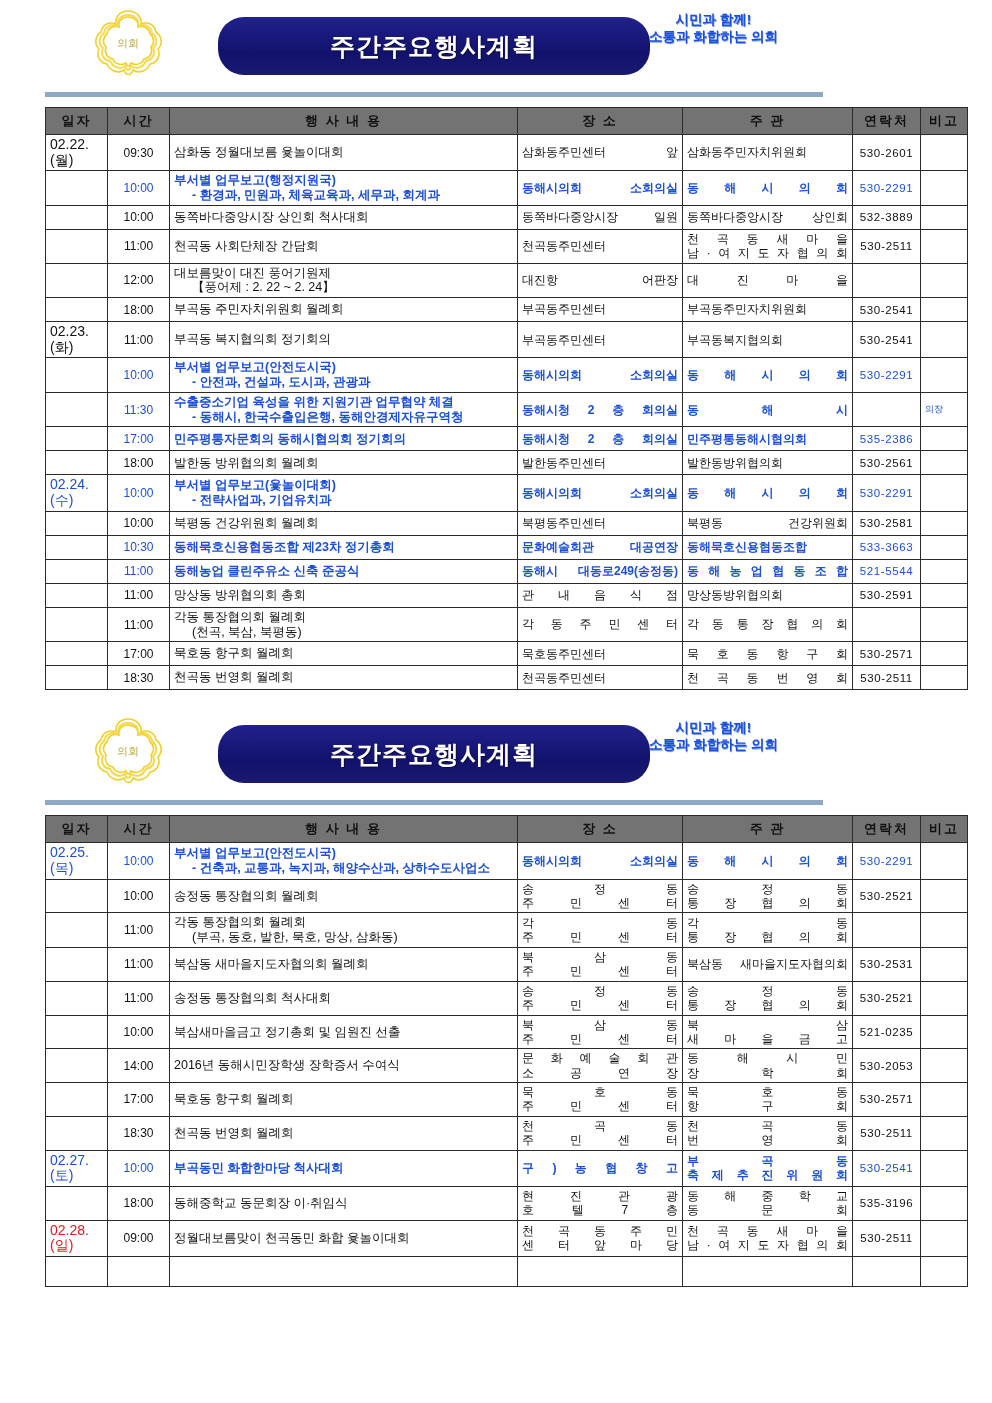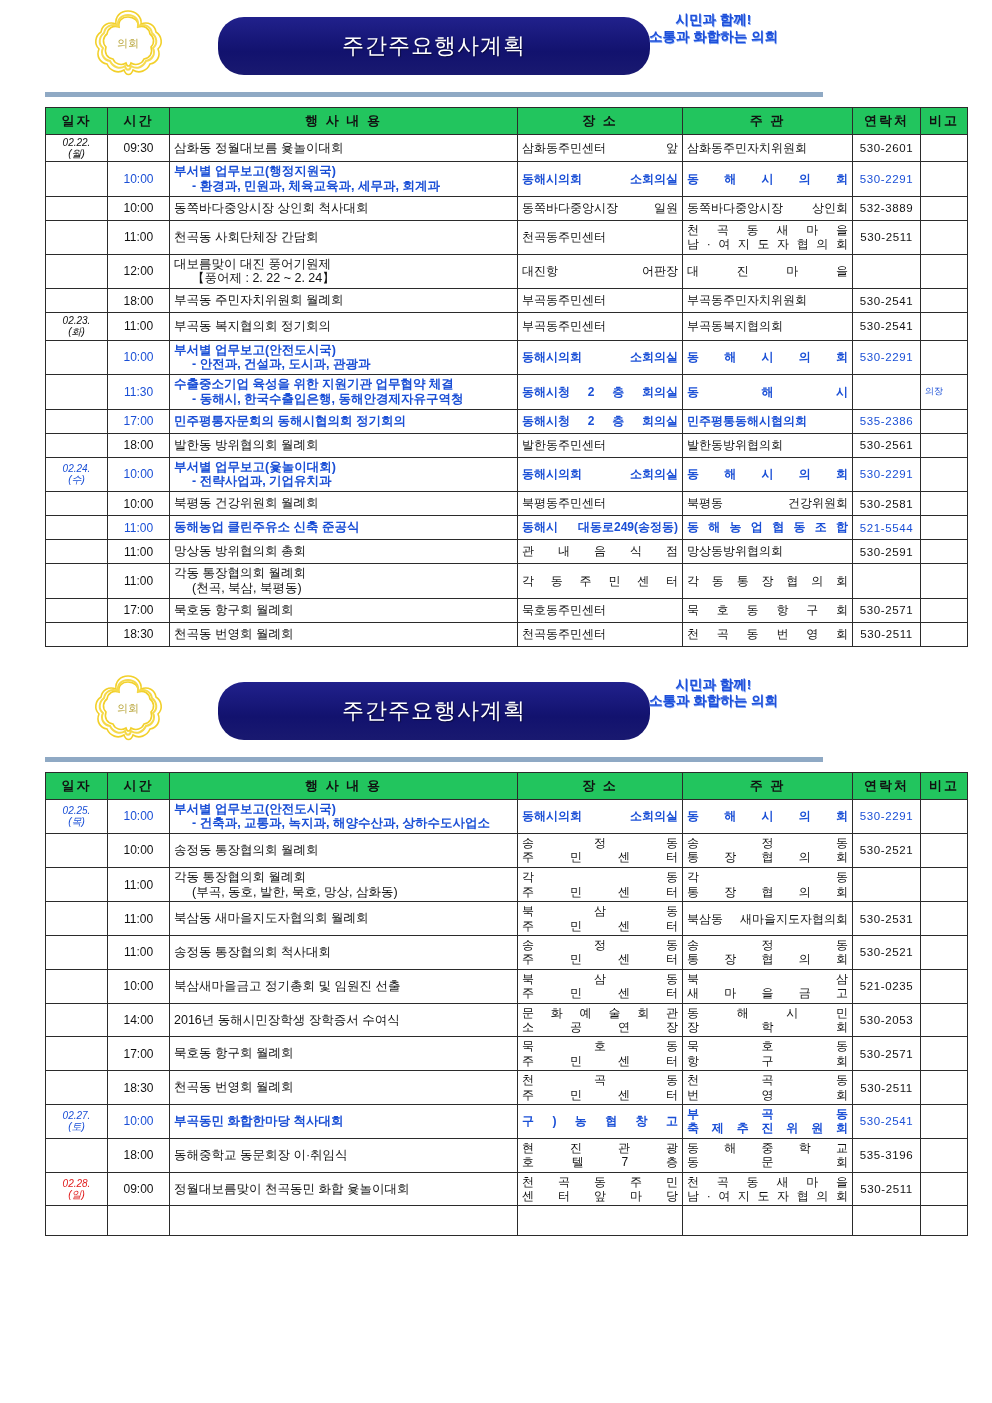--- a/index.html
+++ b/index.html
@@ -31,22 +31,22 @@
   .title-pill {
     width: 432px;
     height: 58px;
     border-radius: 26px;
     background: #191970;
     background: linear-gradient(180deg,#21218c 0%, #12126e 60%, #191970 100%);
     color: #ffffff;
     display: flex;
     align-items: center;
     justify-content: center;
-    font-size: 22px;
-    font-weight: normal;
+    font-size: 25px;
+    font-weight: bold;
     letter-spacing: 1px;
     text-shadow: 1px 1px 1px rgba(0,0,0,.45);
   }
   .slogan {
     position: absolute;
     right: 45px;
     top: 12px;
     text-align: center;
     color: #1d4ed8;
     font-weight: bold;
@@ -70,41 +70,39 @@
     table-layout: fixed;
     font-size: 11.5px;
     color: #111;
   }
   table.sched th, table.sched td {
     border: 1px solid #2b2b2b;
     padding: 2px 4px;
     vertical-align: middle;
   }
   table.sched thead th {
-    background: #22c55e;
+    background: #737373;
     height: 27px;
     font-size: 13px;
     font-weight: bold;
     text-align: center;
     letter-spacing: 2px;
   }
   col.c-date  { width: 62px; }
   col.c-time  { width: 62px; }
   col.c-event { width: 348px; }
   col.c-place { width: 165px; }
   col.c-host  { width: 170px; }
   col.c-tel   { width: 68px; }
   col.c-note  { width: 47px; }
 
   td.date {
-    text-align: center;
-    font-size: 10px;
+    font-size: 14px;
     line-height: 1.12;
     padding: 1px 0;
-    font-style: italic;
   }
   td.time { text-align: center; font-size: 12px; }
   td.event { text-align: left; font-size: 12.5px; padding-left: 8px; line-height: 1.18; }
   td.event .sub { display:block; padding-left: 18px; }
   td.place, td.host {
     text-align: justify;
     text-align-last: justify;
     font-size: 12px;
     line-height: 1.2;
     padding: 1px 8px;
@@ -335,20 +333,33 @@
           <td class="date"></td>
           <td class="time">10:00</td>
           <td class="event"><span>북평동 건강위원회 월례회</span></td>
           <td class="place">
             <span class="ln">북평동주민센터</span>
           </td>
           <td class="host">
             <span class="ln">북평동 건강위원회</span>
           </td>
           <td class="tel">530-2581</td>
+          <td class="note blue"></td>
+        </tr>
+        <tr class="blue-row r1">
+          <td class="date blue"></td>
+          <td class="time blue">10:30</td>
+          <td class="event"><span>동해묵호신용협동조합 제23차 정기총회</span></td>
+          <td class="place">
+            <span class="ln">문화예술회관 대공연장</span>
+          </td>
+          <td class="host">
+            <span class="ln">동해묵호신용협동조합</span>
+          </td>
+          <td class="tel blue">533-3663</td>
           <td class="note blue"></td>
         </tr>
         <tr class="blue-row r1">
           <td class="date blue"></td>
           <td class="time blue">11:00</td>
           <td class="event"><span>동해농업 클린주유소 신축 준공식</span></td>
           <td class="place">
             <span class="ln">동해시 대동로249(송정동)</span>
           </td>
           <td class="host">

